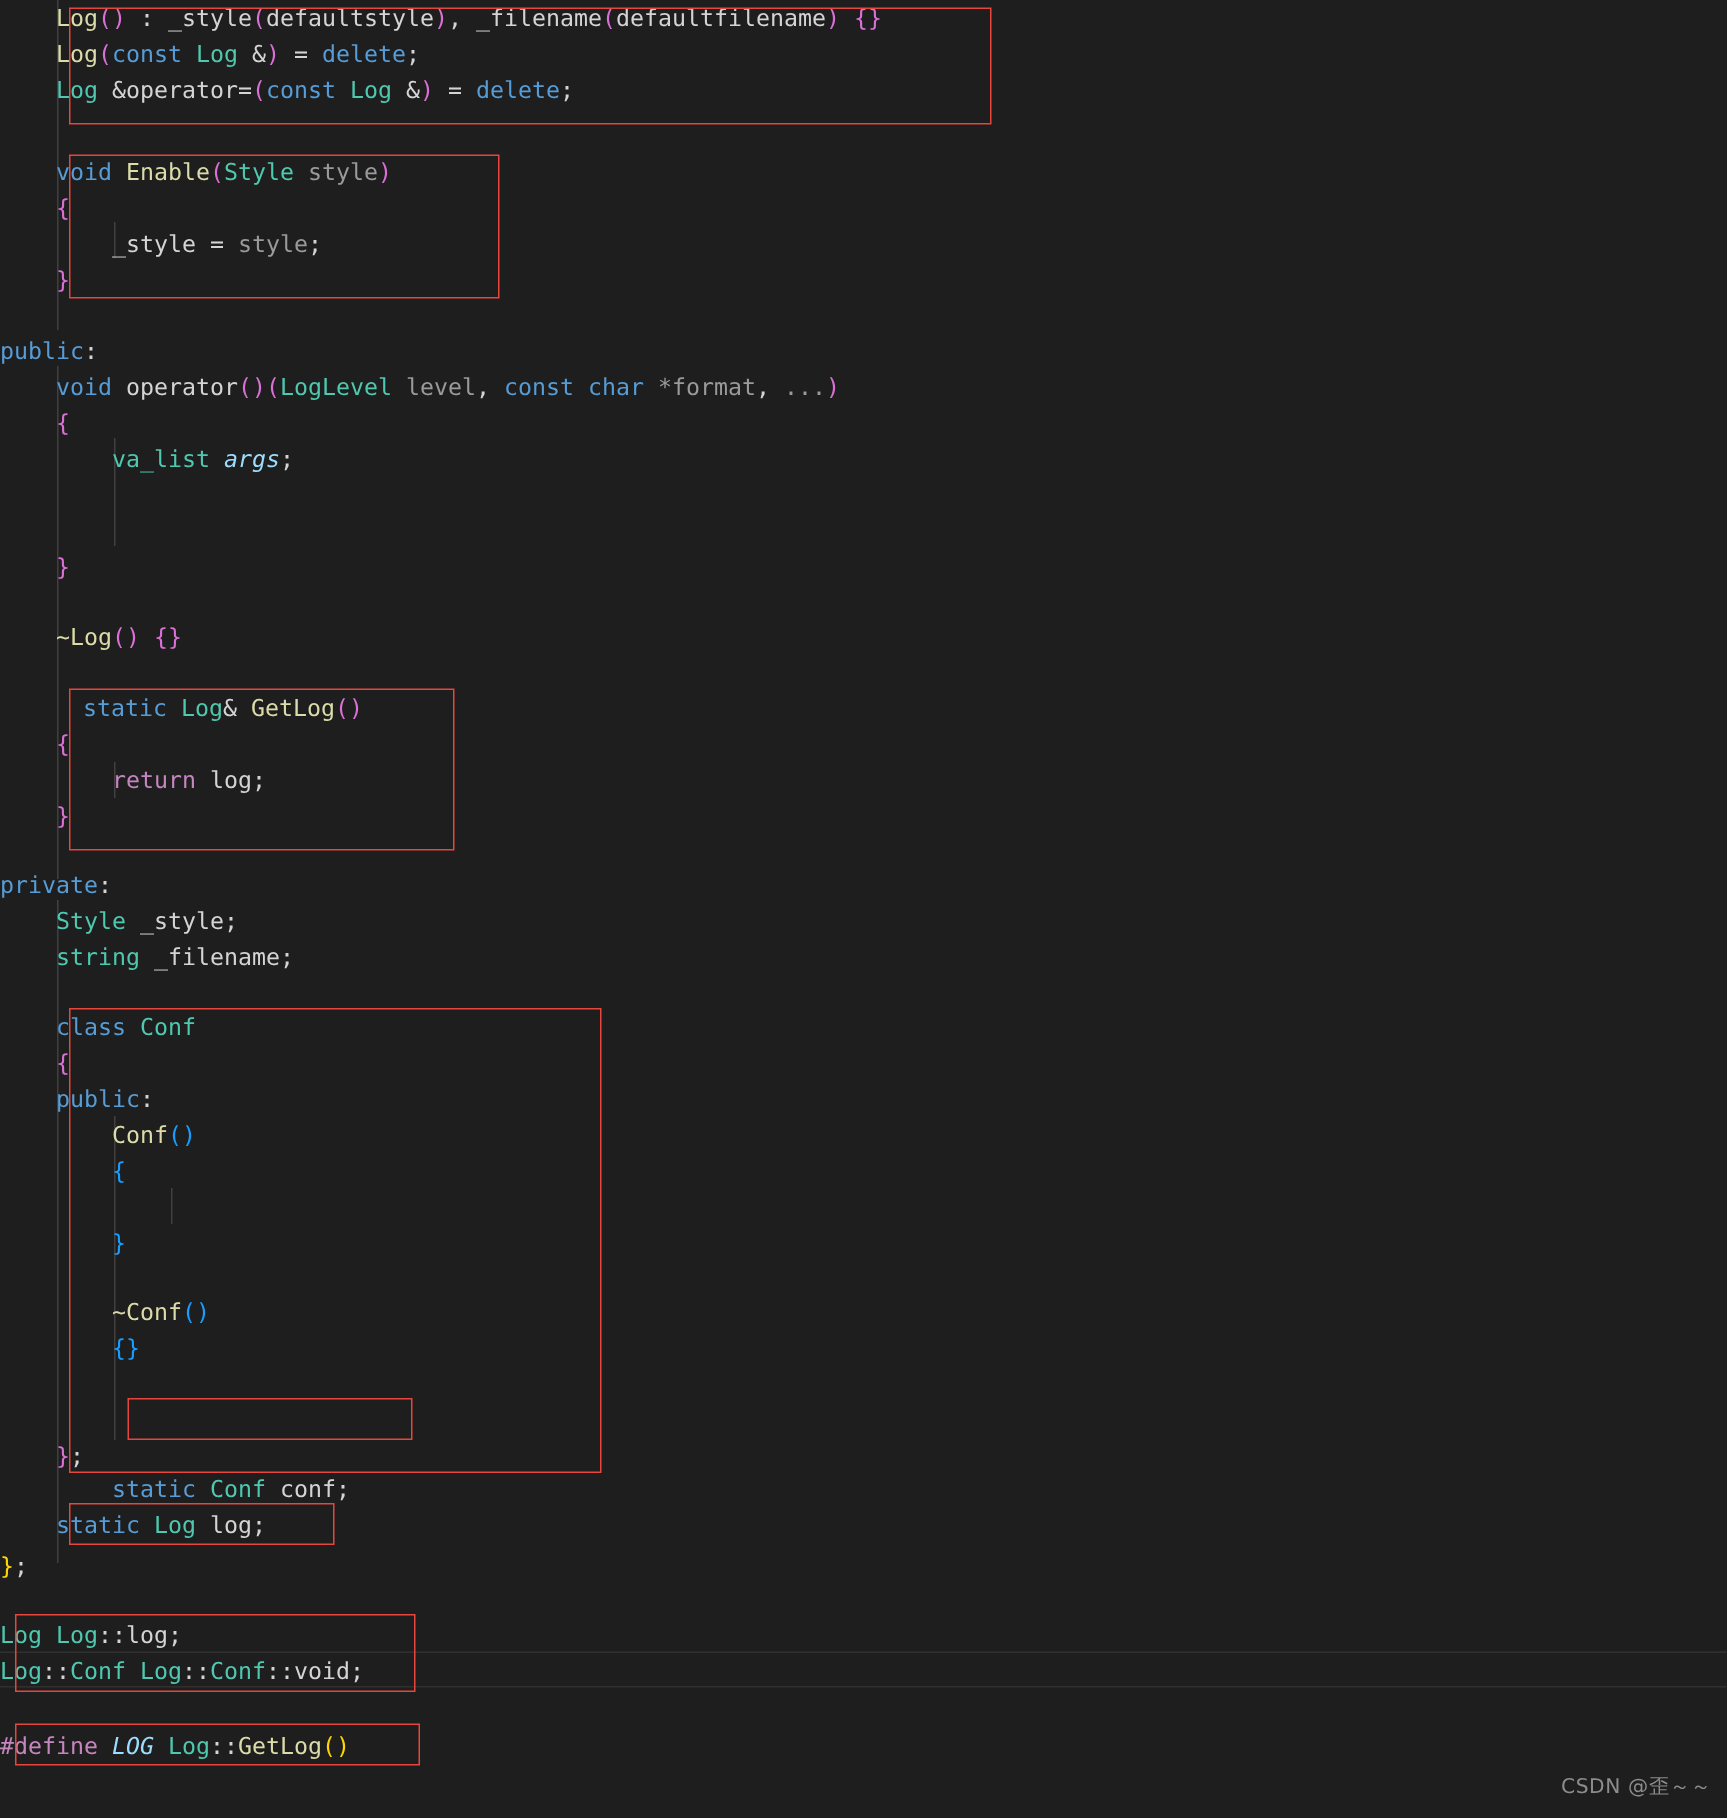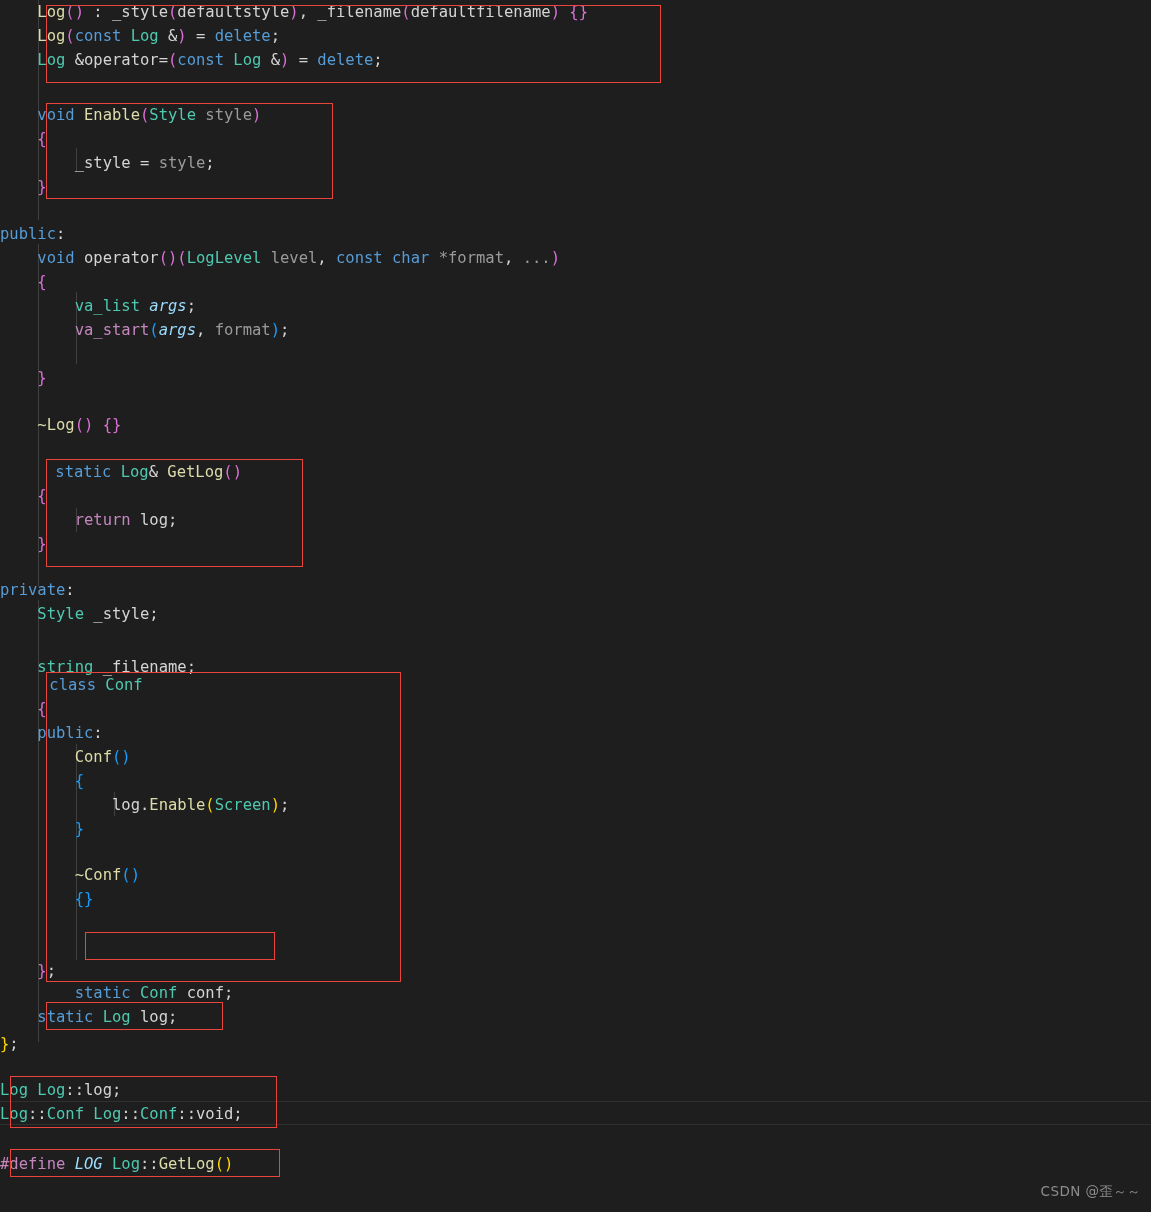--- a/index.html
+++ b/index.html
@@ -129,21 +129,20 @@
     <div class="ln" style="top:199px;position:absolute;left:0;"> </div>
 
     <div class="ln" style="top:222px;position:absolute;left:0;"><span class="kw">public</span><span class="pl">:</span></div>
 
     <div class="ln" style="top:246px;position:absolute;left:0;">    <span class="kw">void</span><span class="pl"> operator</span><span class="p2">()</span><span class="p2">(</span><span class="type">LogLevel</span><span class="pl"> </span><span class="dim">level</span><span class="pl">, </span><span class="kw">const</span><span class="pl"> </span><span class="kw">char</span><span class="pl"> </span><span class="dim">*format</span><span class="pl">, </span><span class="dim">...</span><span class="p2">)</span></div>
 
     <div class="ln" style="top:270px;position:absolute;left:0;">    <span class="p2">{</span></div>
 
     <div class="ln" style="top:294px;position:absolute;left:0;">        <span class="type">va_list</span><span class="pl"> </span><span class="var">args</span><span class="pl">;</span></div>
 
-    <div class="ln" style="top:318px;position:absolute;left:0;">        <span class="ctl">va_start</span><span class="p3">(</span><span class="var">args</span><span class="pl">, </span><span class="dim">format</span><span class="p3">)</span><span class="pl">;</span></div>
 
 
     <div class="ln" style="top:366px;position:absolute;left:0;">    <span class="p2">}</span></div>
 
     <div class="ln" style="top:390px;position:absolute;left:0;"> </div>
 
     <div class="ln" style="top:413px;position:absolute;left:0;">    <span class="fn">~Log</span><span class="p2">()</span><span class="pl"> </span><span class="p2">{}</span></div>
 
     <div class="ln" style="top:437px;position:absolute;left:0;"> </div>
 
@@ -154,35 +153,34 @@
     <div class="ln" style="top:508px;position:absolute;left:0;text-align:center;">        <span class="ctl">return</span><span class="pl"> log;</span></div>
 
     <div class="ln" style="top:532px;position:absolute;left:0;">    <span class="p2">}</span></div>
 
     <div class="ln" style="top:556px;position:absolute;left:0;"> </div>
 
     <div class="ln" style="top:578px;position:absolute;left:0;"><span class="kw">private</span><span class="pl">:</span></div>
 
     <div class="ln" style="top:602px;position:absolute;left:0;">    <span class="type">Style</span><span class="pl"> _style;</span></div>
 
-    <div class="ln" style="top:655px;position:absolute;left:0;">    <span class="type">string</span><span class="pl"> _filename;</span></div>
+    <div class="ln" style="top:626px;position:absolute;left:0;">    <span class="type">string</span><span class="pl"> _filename;</span></div>
 
     <div class="ln" style="top:650px;position:absolute;left:0;"> </div>
 
-    <div class="ln" style="top:673px;position:absolute;left:12px;">    <span class="kw">class</span><span class="pl"> </span><span class="type">Conf</span></div>
+    <div class="ln" style="top:673px;position:absolute;left:0;">    <span class="kw">class</span><span class="pl"> </span><span class="type">Conf</span></div>
 
     <div class="ln" style="top:697px;position:absolute;left:0;">    <span class="p2">{</span></div>
 
     <div class="ln" style="top:721px;position:absolute;left:0;">    <span class="kw">public</span><span class="pl">:</span></div>
 
     <div class="ln" style="top:745px;position:absolute;left:0;">        <span class="fn">Conf</span><span class="p3">()</span></div>
 
     <div class="ln" style="top:769px;position:absolute;left:0;">        <span class="p3">{</span></div>
 
-    <div class="ln" style="top:793px;position:absolute;left:0;">            <span class="pl">log.</span><span class="fn">Enable</span><span class="p1">(</span><span class="type">Screen</span><span class="p1">)</span><span class="pl">;</span></div>
 
     <div class="ln" style="top:817px;position:absolute;left:0;">        <span class="p3">}</span></div>
 
     <div class="ln" style="top:841px;position:absolute;left:0;"> </div>
 
     <div class="ln" style="top:863px;position:absolute;left:0;">        <span class="fn">~Conf</span><span class="p3">()</span></div>
 
     <div class="ln" style="top:887px;position:absolute;left:0;">        <span class="p3">{}</span></div>
 
     <div class="ln" style="top:911px;position:absolute;left:0;"> </div>

